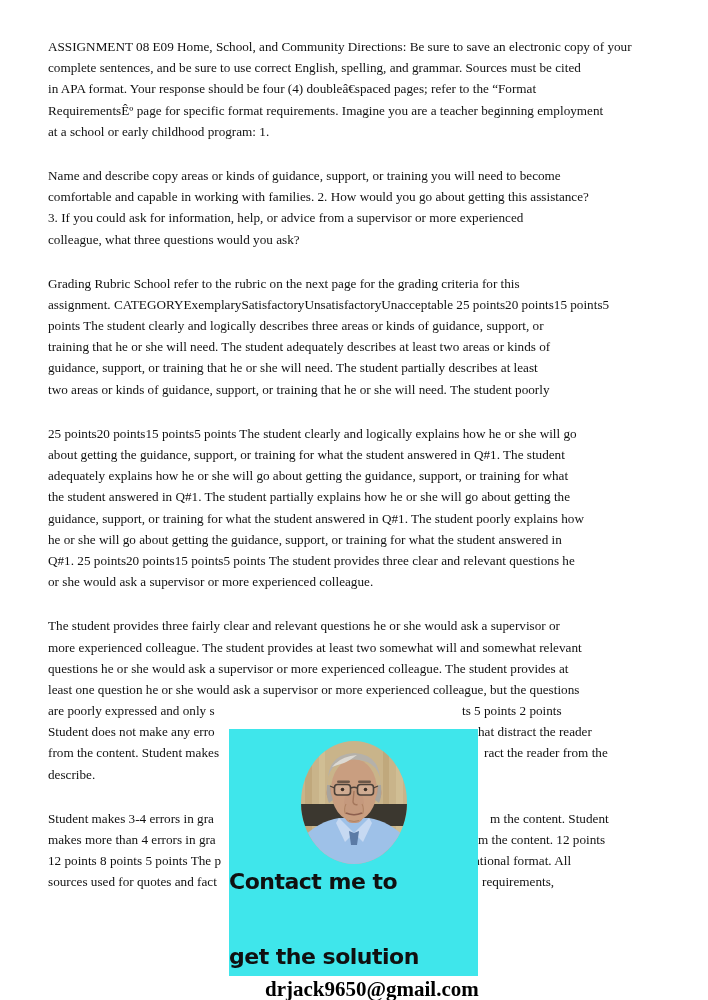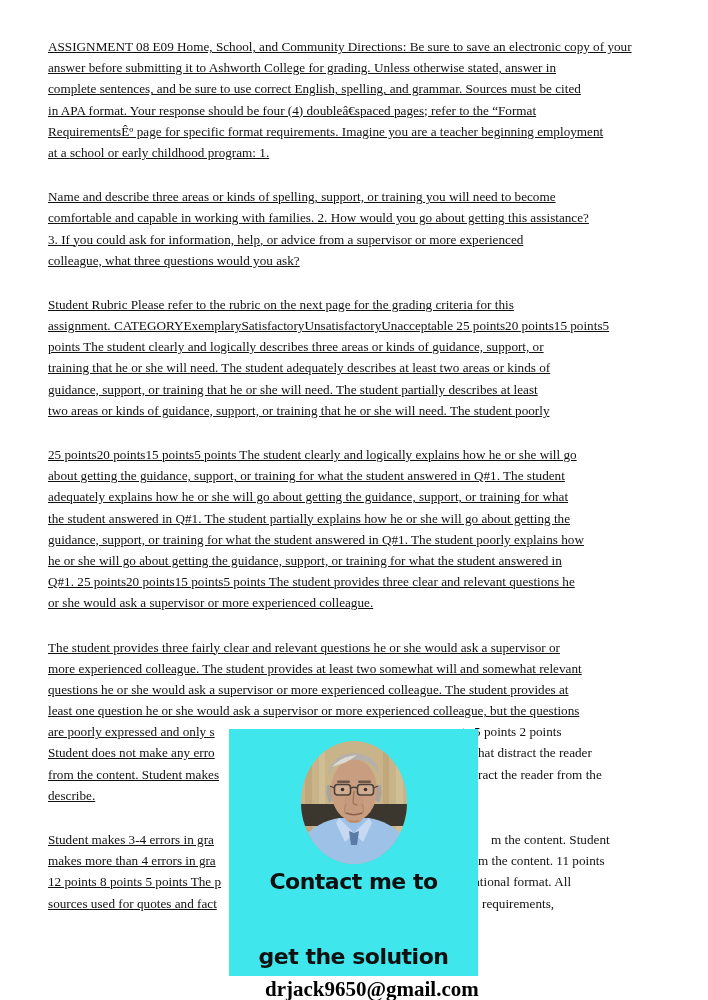--- a/index.html
+++ b/index.html
@@ -5,27 +5,27 @@
   html,body{margin:0;padding:0;background:#fff;}
   .page{
     position:relative;
     width:708px;height:1000px;
     background:#ffffff;
     overflow:hidden;
     font-family:"Liberation Serif","DejaVu Serif",serif;
     font-size:13.2px;
     color:#111111;
   }
-  .doc{position:absolute;left:48px;top:36px;width:648px;text-decoration:underline;}
+  .doc{position:absolute;left:48px;top:36px;width:648px;}
   .para{margin:0 0 23px 0;}
   .line{position:relative;height:21.2px;line-height:21.2px;white-space:nowrap;}
   .rfrag{position:absolute;top:0;}
   .overlay{
     position:absolute;left:229px;top:729px;width:249px;height:247px;
-    z-index:5;text-align:center;
+    z-index:5;
   }
   .photo{
     width:106px;height:123px;margin:12px auto 0 auto;
     border-radius:50%;overflow:hidden;
   }
   .contact-line{
     font-family:"DejaVu Sans","Liberation Sans",sans-serif;
     font-weight:bold;font-size:22px;line-height:31px;
     letter-spacing:-0.5px;color:#101010;margin-top:44px;
   }
@@ -37,34 +37,33 @@
   }
 </style>
 </head>
 <body>
 
 <div class="page">
 
   <div id="doc" class="doc">
       <div class="para">
         <div class="line">ASSIGNMENT 08 E09 Home, School, and Community Directions: Be sure to save an electronic copy of your</div>
-        <div class="line">answer before submitting it to Ashworth College for grading. Unless otherwise stated, answer in</div>
         <div class="line">complete sentences, and be sure to use correct English, spelling, and grammar. Sources must be cited</div>
         <div class="line">in APA format. Your response should be four (4) doubleâ€spaced pages; refer to the “Format</div>
         <div class="line">RequirementsÊº page for specific format requirements. Imagine you are a teacher beginning employment</div>
         <div class="line">at a school or early childhood program: 1.</div>
       </div>
       <div class="para">
-        <div class="line">Name and describe three areas or kinds of spelling, support, or training you will need to become</div>
+        <div class="line">Name and describe copy areas or kinds of guidance, support, or training you will need to become</div>
         <div class="line">comfortable and capable in working with families. 2. How would you go about getting this assistance?</div>
         <div class="line">3. If you could ask for information, help, or advice from a supervisor or more experienced</div>
         <div class="line">colleague, what three questions would you ask?</div>
       </div>
       <div class="para">
-        <div class="line">Student Rubric Please refer to the rubric on the next page for the grading criteria for this</div>
+        <div class="line">Grading Rubric School refer to the rubric on the next page for the grading criteria for this</div>
         <div class="line">assignment. CATEGORYExemplarySatisfactoryUnsatisfactoryUnacceptable 25 points20 points15 points5</div>
         <div class="line">points The student clearly and logically describes three areas or kinds of guidance, support, or</div>
         <div class="line">training that he or she will need. The student adequately describes at least two areas or kinds of</div>
         <div class="line">guidance, support, or training that he or she will need. The student partially describes at least</div>
         <div class="line">two areas or kinds of guidance, support, or training that he or she will need. The student poorly</div>
       </div>
       <div class="para">
         <div class="line">25 points20 points15 points5 points The student clearly and logically explains how he or she will go</div>
         <div class="line">about getting the guidance, support, or training for what the student answered in Q#1. The student</div>
         <div class="line">adequately explains how he or she will go about getting the guidance, support, or training for what</div>
@@ -74,26 +73,26 @@
         <div class="line">Q#1. 25 points20 points15 points5 points The student provides three clear and relevant questions he</div>
         <div class="line">or she would ask a supervisor or more experienced colleague.</div>
       </div>
       <div class="para">
         <div class="line">The student provides three fairly clear and relevant questions he or she would ask a supervisor or</div>
         <div class="line">more experienced colleague. The student provides at least two somewhat will and somewhat relevant</div>
         <div class="line">questions he or she would ask a supervisor or more experienced colleague. The student provides at</div>
         <div class="line">least one question he or she would ask a supervisor or more experienced colleague, but the questions</div>
         <div class="line"><span>are poorly expressed and only s</span><span class="rfrag" style="left: 414px;">ts 5 points 2 points</span></div>
         <div class="line"><span>Student does not make any erro</span><span class="rfrag" style="left: 430px;">hat distract the reader</span></div>
-        <div class="line"><span>from the content. Student makes</span><span class="rfrag" style="left: 430px;">ract the reader from the</span></div>
+        <div class="line"><span>from the content. Student makes</span><span class="rfrag" style="left: 430px; padding-left: 6px;">ract the reader from the</span></div>
         <div class="line">describe.</div>
       </div>
       <div class="para">
-        <div class="line"><span>Student makes 3-4 errors in gra</span><span class="rfrag" style="left: 443px;">m the content. Student</span></div>
-        <div class="line"><span>makes more than 4 errors in gra</span><span class="rfrag" style="left: 430px;">m the content. 11 points</span></div>
+        <div class="line"><span>Student makes 3-4 errors in gra</span><span class="rfrag" style="left: 430px; padding-left: 12px;">m the content. Student</span></div>
+        <div class="line"><span>makes more than 4 errors in gra</span><span class="rfrag" style="left: 430px;">m the content. 12 points</span></div>
         <div class="line"><span>12 points 8 points 5 points The p</span><span class="rfrag" style="left: 426px;">ational format. All</span></div>
         <div class="line"><span>sources used for quotes and fact</span><span class="rfrag" style="left: 434px;">requirements,</span></div>
       </div>
     </div>
 
   <div class="overlay" style="background: rgb(63, 230, 235);">
     <div class="photo">
       <svg width="106" height="123" viewBox="0 0 106 123" xmlns="http://www.w3.org/2000/svg">
         <rect width="106" height="123" fill="#C9B48A"></rect>
         <rect x="4" width="7" height="123" fill="#BCA477" opacity="0.75"></rect>

